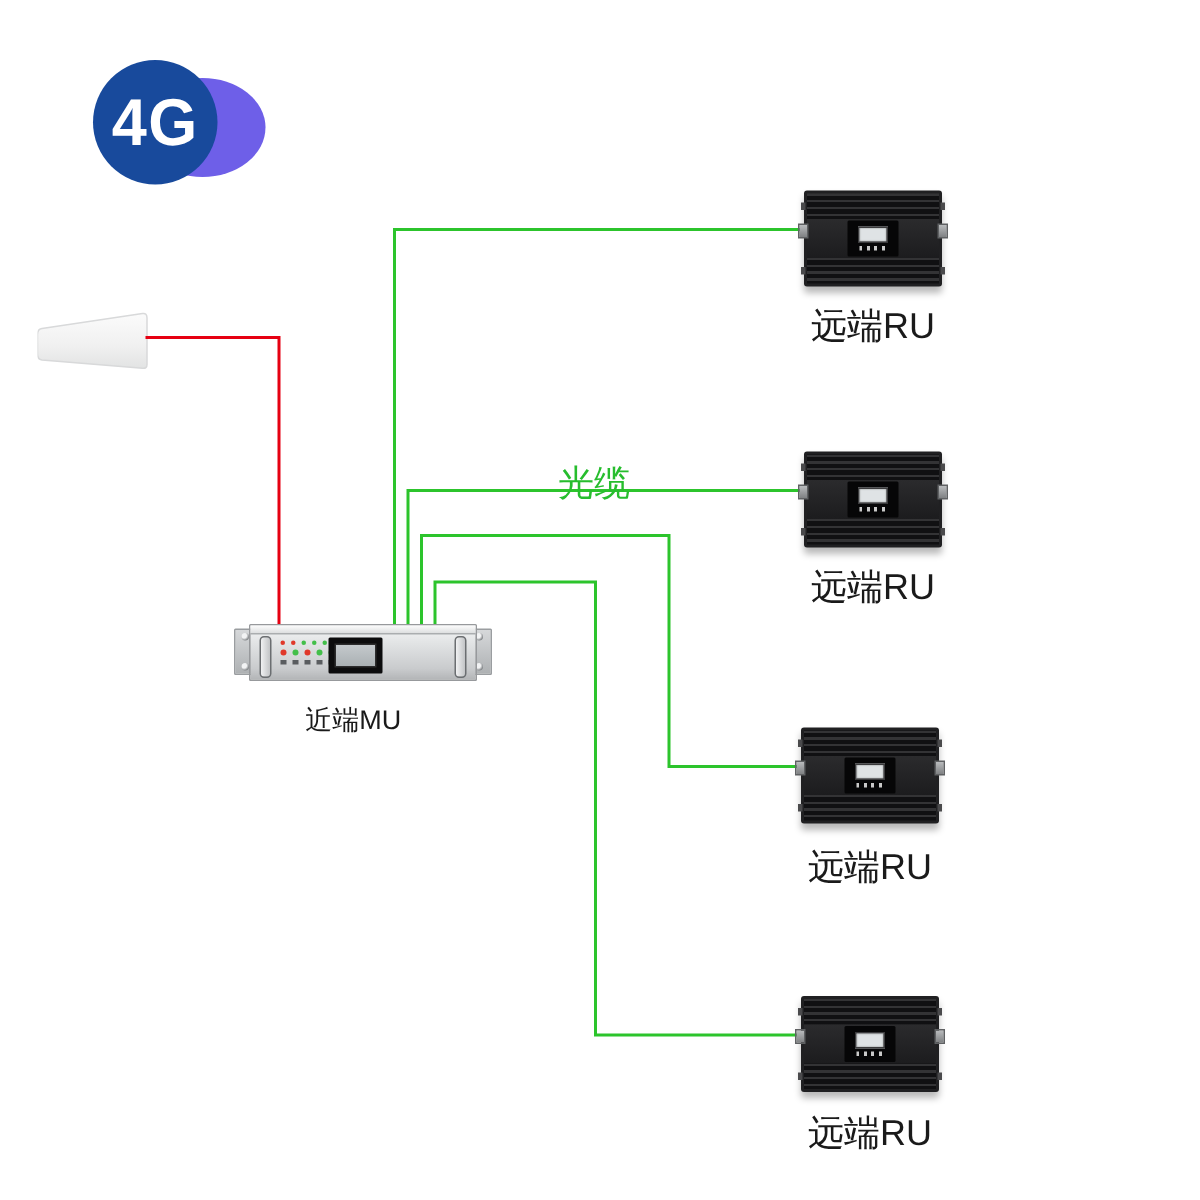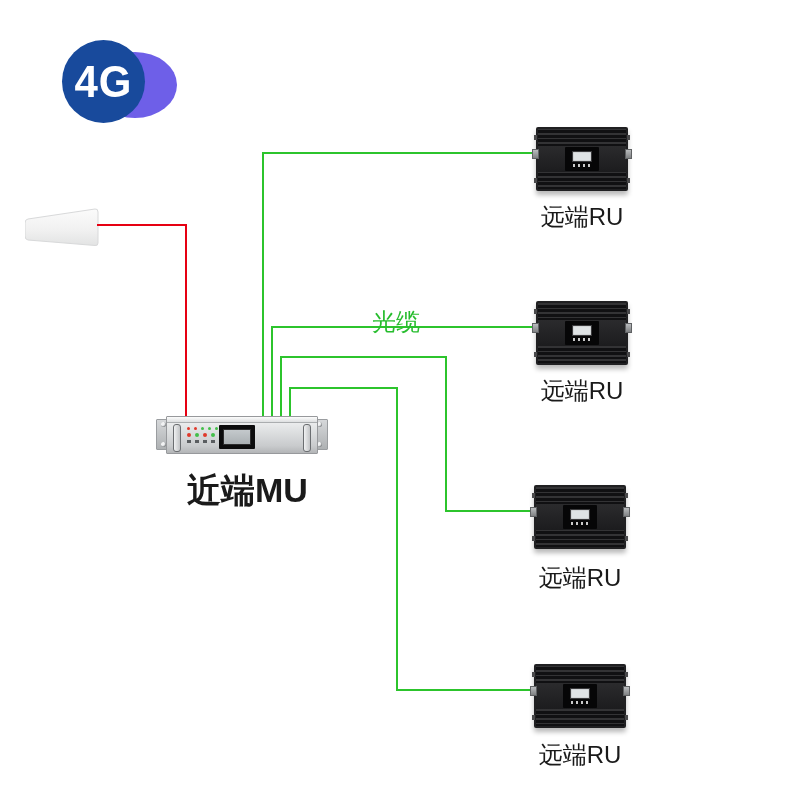--- a/index.html
+++ b/index.html
@@ -45,21 +45,21 @@
   .ru-lcd{width:18px;height:9px;background:#dfe3e5;border:1px solid #3a3a3c;box-shadow:inset 0 0 1px #555;}
   .ru-dots{width:19px;height:3px;background:repeating-linear-gradient(to right,#c9c9c9 0 2px,transparent 2px 5px);}
   .ru-tab{position:absolute;width:5px;height:8px;background:linear-gradient(#b9bbbd,#7f8183);border:1px solid #5f6163;}
   .tab-l{left:-4px;top:22px;}
   .tab-r{right:-4px;top:22px;}
   .ru-nub{position:absolute;width:3px;height:5px;background:#4a4a4c;}
   .nub-tl{left:-2px;top:8px;} .nub-bl{left:-2px;bottom:8px;}
   .nub-tr{right:-2px;top:8px;} .nub-br{right:-2px;bottom:8px;}
   
   .node-label{position:absolute;color:#1a1a1a;font-size:24px;text-align:center;white-space:nowrap;}
-  .mu-label{left:160px;width:175px;top:468px;font-size:34px;font-weight:bold;}
+  .mu-label{left:148px;width:175px;top:468px;font-size:18px;}
   .cable-label{position:absolute;left:320px;width:100px;top:306px;text-align:right;color:#27bd2e;font-size:24px;white-space:nowrap;}
 </style>
 </head>
 <body>
 
 <div class="canvas">
 
   <div class="badge-ellipse"></div>
   <div class="badge-circle">
     <span class="badge-text">4G</span>

